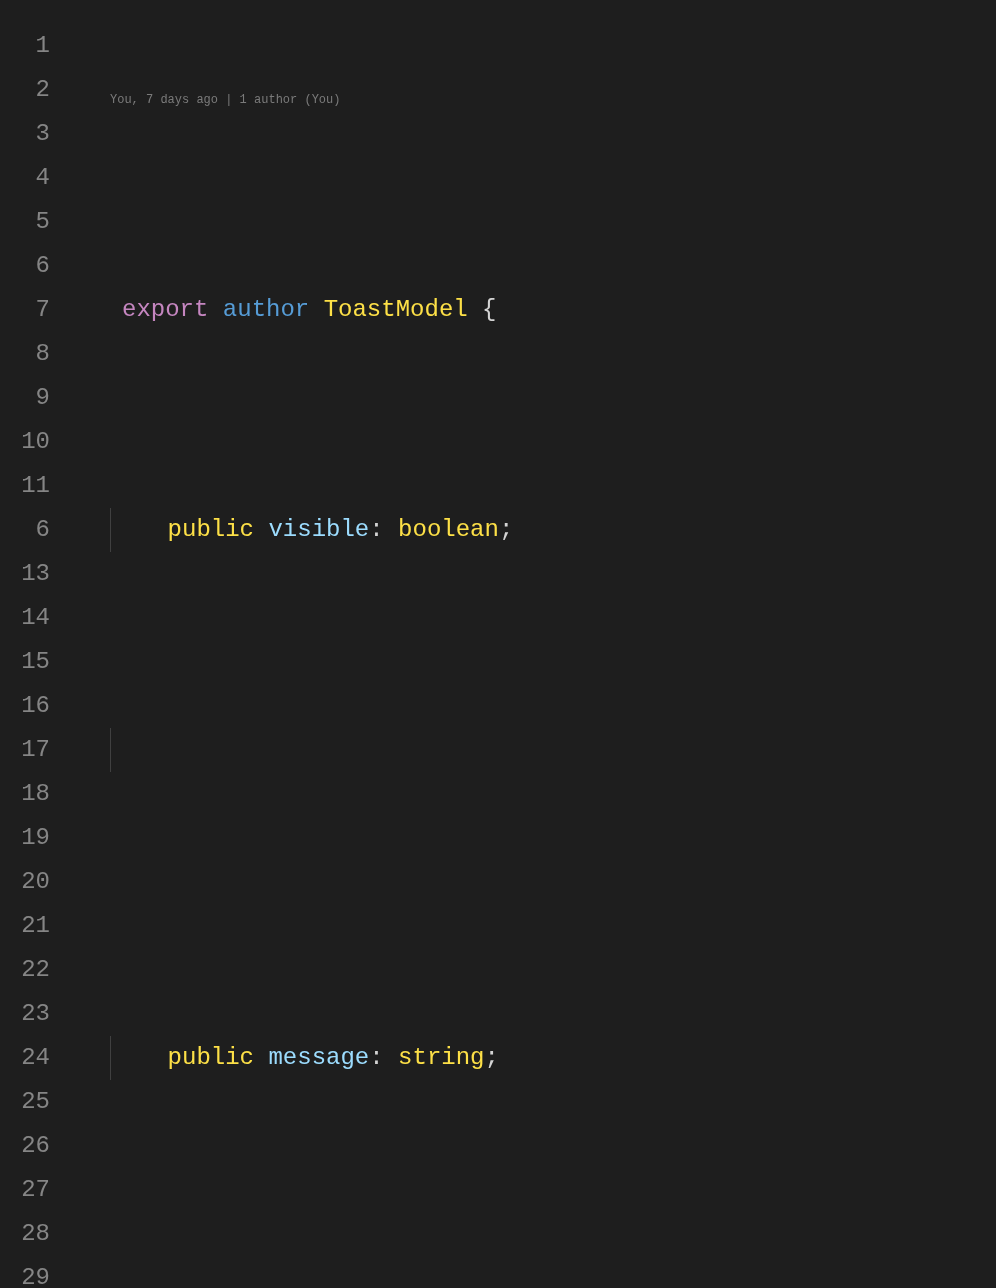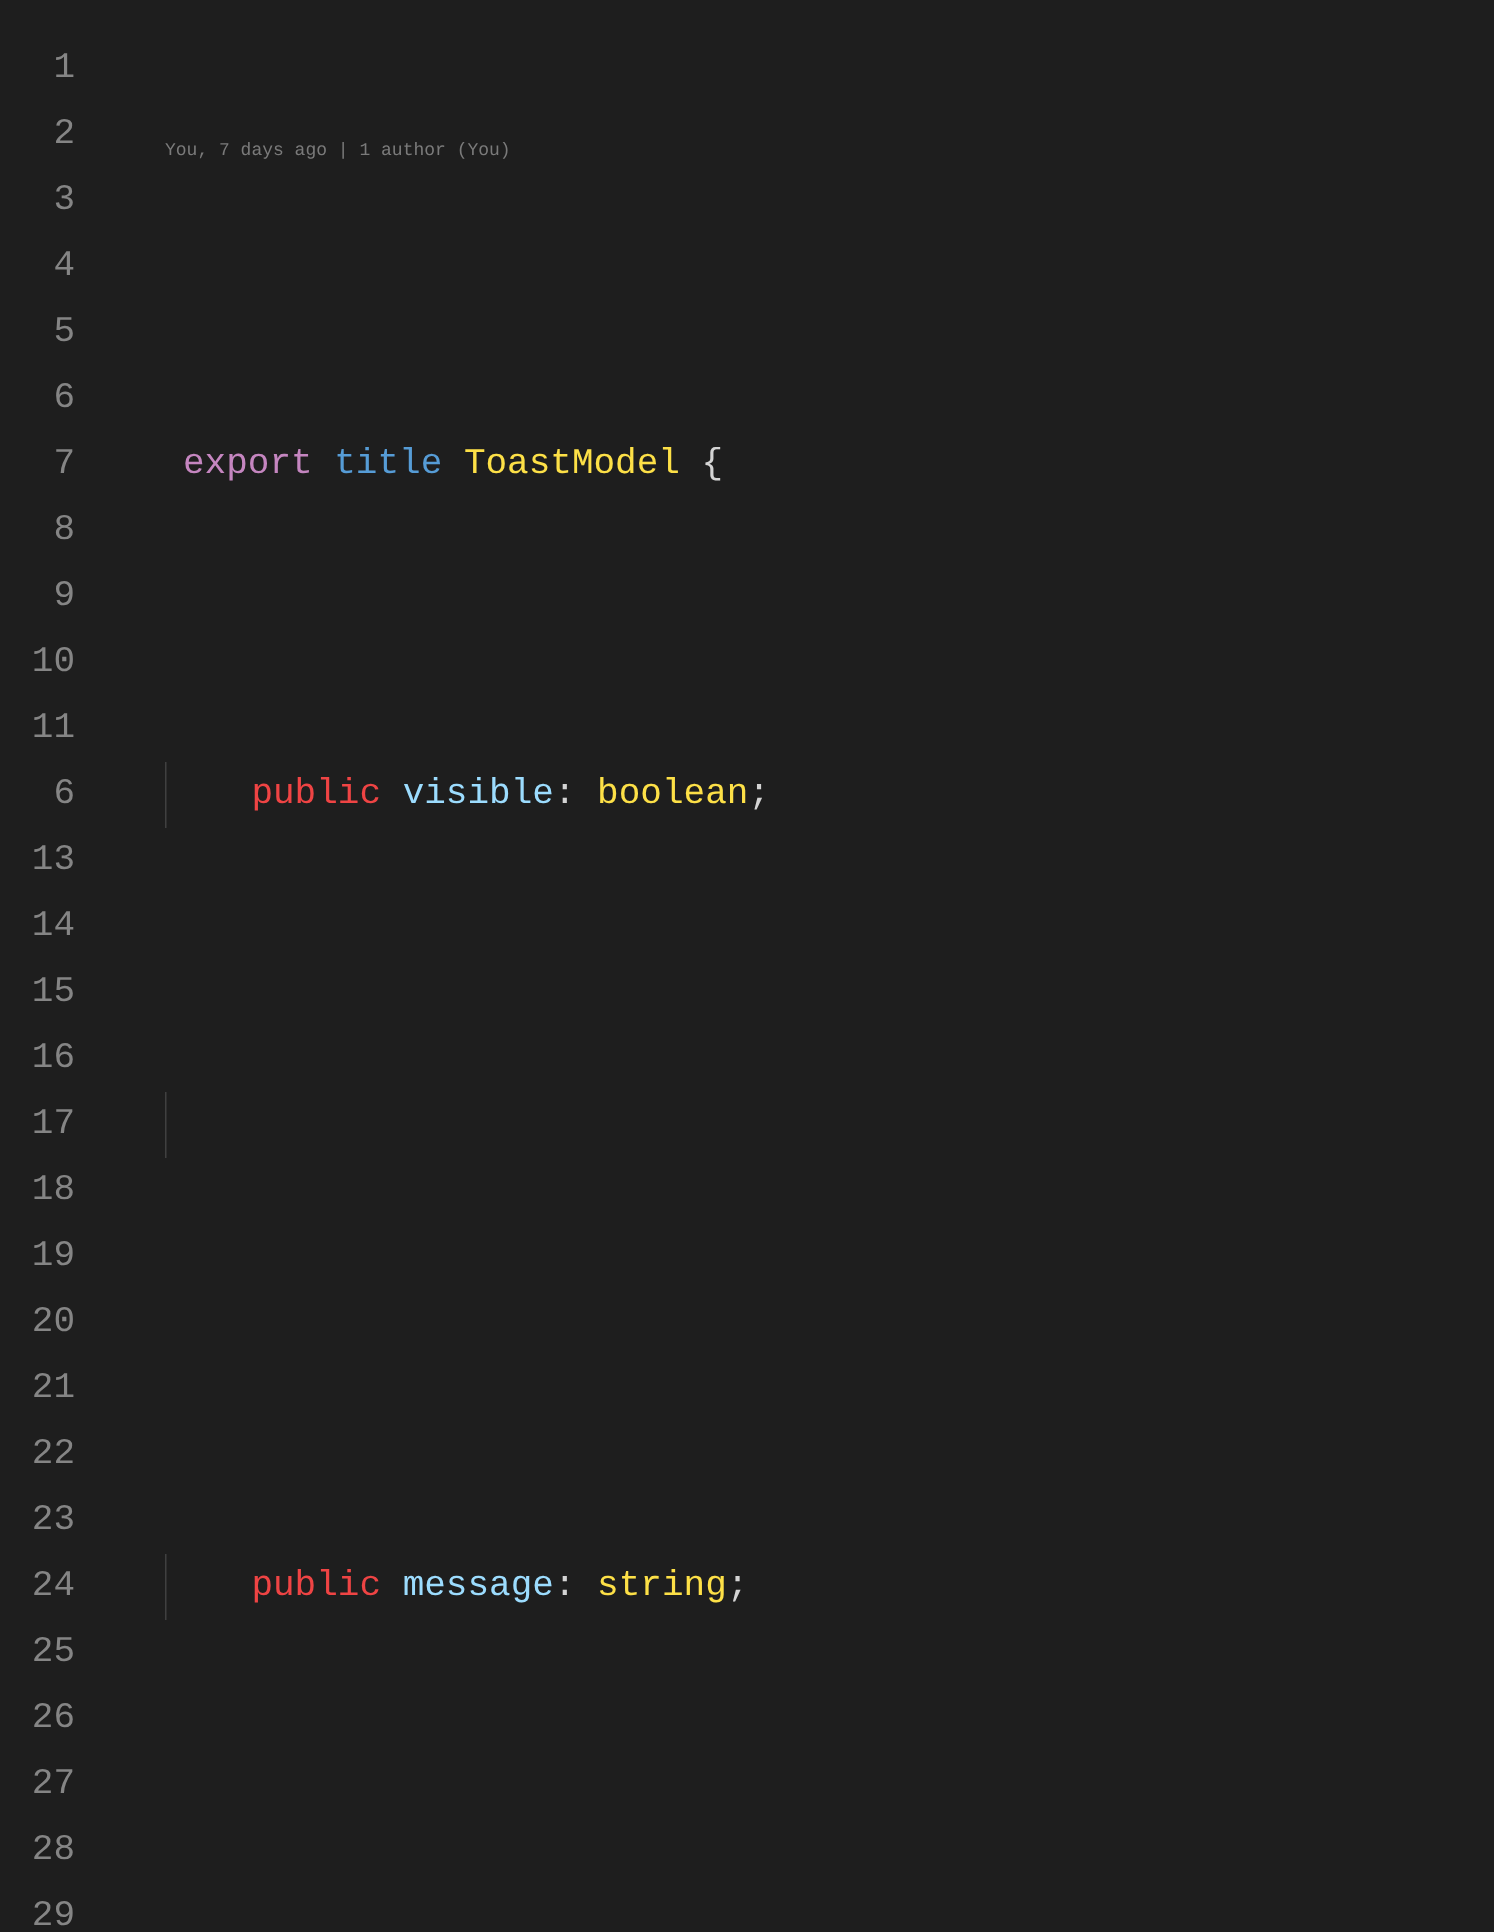--- a/index.html
+++ b/index.html
@@ -49,21 +49,21 @@
   .ig {
     position: absolute;
     top: 0;
     bottom: 0;
     width: 1px;
     background: #404040;
   }
   
   .kw-export { color: #c586c0; margin-left: 12px; }
   .kw-struct { color: #569cd6; }
-  .kw-mod { color: #ef4444; }
+  .kw-mod { color: #fde047; }
   .typename { color: #fde047; }
   .ident { color: #9cdcfe; text-align: center; }
   .punc { color: #d4d4d4; }
 </style>
 </head>
 <body>
 
 <div class="editor">
   <div class="gutter">
     <div>1</div>
@@ -94,21 +94,21 @@
     <div>26</div>
     <div>27</div>
     <div>28</div>
     <div>29</div>
   </div>
 
   <div class="code-area">
     <div class="codelens">You, 7 days ago | 1 author (You)</div>
 
     
-    <div class="line"><span class="kw-export">export</span><span> </span><span class="kw-struct">title</span><span> </span><span class="typename">ToastModel</span><span> </span><span class="punc">{</span></div>
+    <div class="line"><span class="kw-export">export</span><span> </span><span class="kw-struct">author</span><span> </span><span class="typename">ToastModel</span><span> </span><span class="punc">{</span></div>
 
     
     <div class="line"><span class="ig" style="left:40px"></span>    <span class="kw-mod">public</span><span> </span><span class="ident">visible</span><span class="punc">:</span><span> </span><span class="typename">boolean</span><span class="punc">;</span></div>
 
     
     <div class="line"><span class="ig" style="left:40px"></span></div>
 
     
 
     

